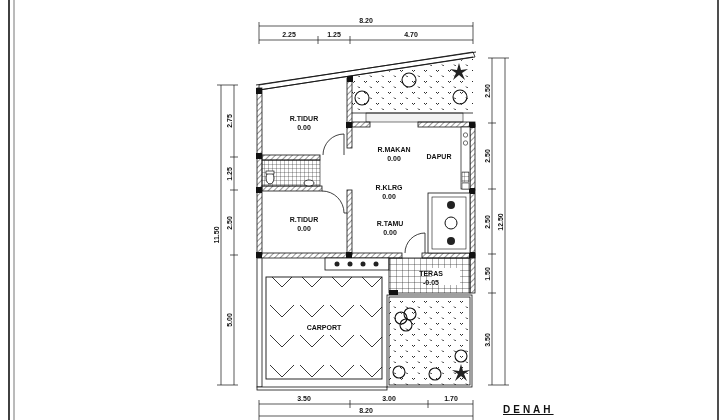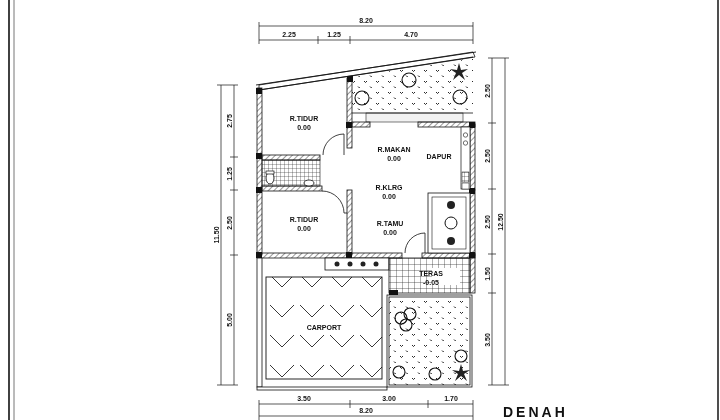--- a/index.html
+++ b/index.html
@@ -1,20 +1,20 @@
 <!DOCTYPE html>
 <html><head>
 <meta charset="utf-8">
 <style>
   html,body{margin:0;padding:0;background:#ffffff;}
   body{width:720px;height:420px;overflow:hidden;position:relative;font-family:"Liberation Sans",sans-serif;}
   svg{position:absolute;left:0;top:0;}
   .dimtxt{font-family:"Liberation Sans",sans-serif;font-size:7px;font-weight:bold;fill:#111;}
   .roomtxt{font-family:"Liberation Sans",sans-serif;font-size:7px;font-weight:bold;fill:#111;}
-  .title{position:absolute;left:503px;top:404px;font-family:"Liberation Sans",sans-serif;font-size:14px;font-weight:bold;letter-spacing:3px;color:#111;}
+  .title{position:absolute;left:503px;top:404px;font-family:"Liberation Sans",sans-serif;font-size:10px;font-weight:bold;letter-spacing:3px;color:#111;text-decoration:underline;}
 </style>
 </head>
 <body>
 
 <svg width="720" height="420" viewBox="0 0 720 420" xmlns="http://www.w3.org/2000/svg">
   <defs>
     <pattern id="hatch" width="4" height="4" patternUnits="userSpaceOnUse" patternTransform="rotate(45)">
       <line x1="0" y1="0" x2="0" y2="4" stroke="#333" stroke-width="1"></line>
     </pattern>
     <pattern id="grid" width="6" height="6" patternUnits="userSpaceOnUse">

